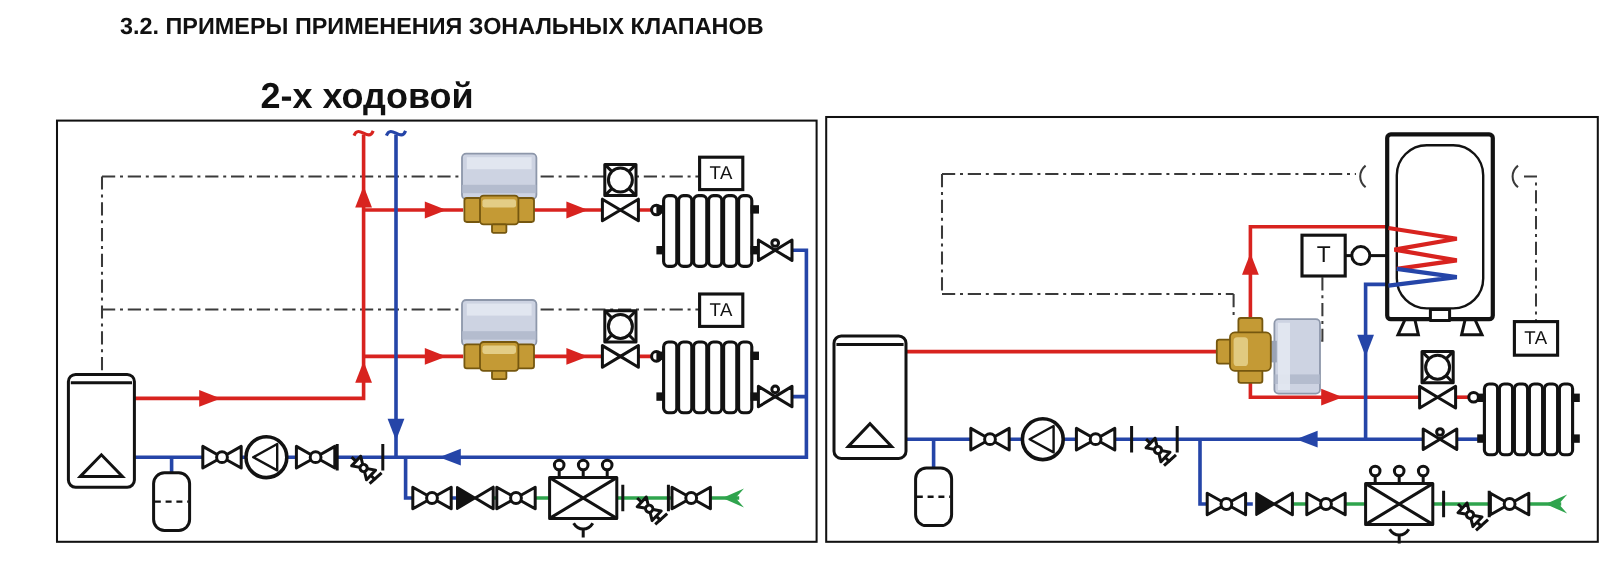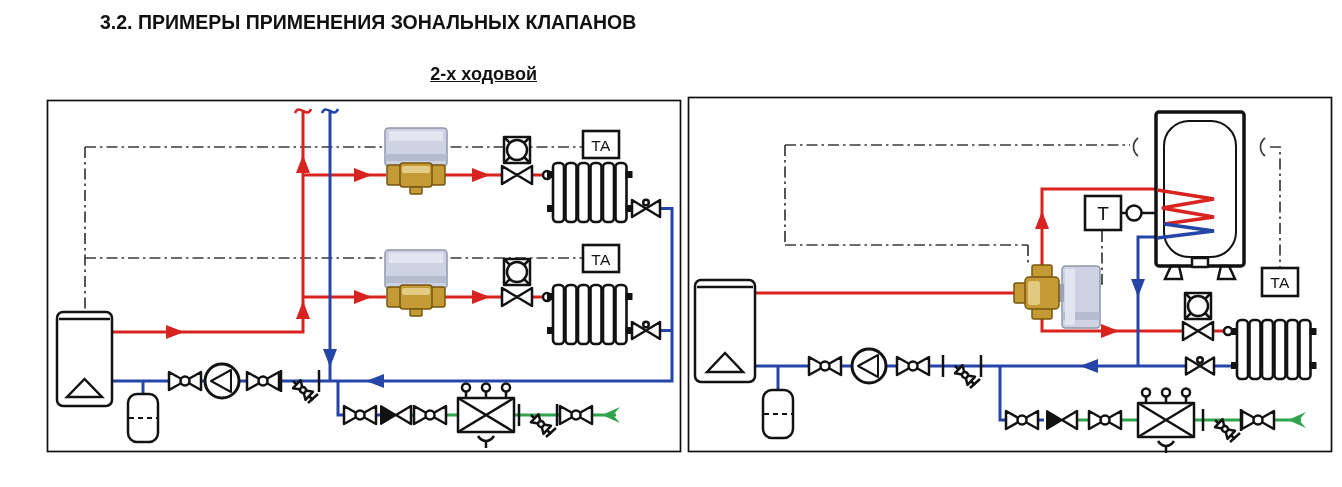--- a/index.html
+++ b/index.html
@@ -1,19 +1,19 @@
 <!DOCTYPE html>
 <html style="--supply-pipe: #d8231f; --return-pipe: #2545a8; --fill-pipe: #2fa44d; --control-line: #3a3a3a; --brass-valve: #c49a35; --actuator: #cdd3e2;"><head>
 <meta charset="utf-8">
 <style>
   html,body{margin:0;padding:0;background:#fff;}
   .page{position:relative;width:1342px;height:487px;background:#fff;overflow:hidden;
         font-family:"Liberation Sans",sans-serif;color:#111;}
   .title{position:absolute;left:64px;top:11px;font-size:19.5px;font-weight:700;letter-spacing:0;white-space:nowrap;margin-left:36px;}
-  .dlabel{position:absolute;top:64px;width:320px;text-align:right;font-size:18px;font-weight:700;text-decoration:underline;}
+  .dlabel{position:absolute;top:64px;width:320px;text-align:left;font-size:30px;font-weight:700;}
   .dlabel.two{left:217px;}
   .dlabel.three{left:760px;}
   svg{position:absolute;left:0;top:0;}
   
   :root{--supply-pipe:#d8231f;--return-pipe:#2545a8;--fill-pipe:#2fa44d;
         --control-line:#3a3a3a;--brass-valve:#c49a35;--actuator:#cdd3e2;}
   .pipe{fill:none;stroke-width:3;}
   .ps{stroke:var(--supply-pipe);}
   .pr{stroke:var(--return-pipe);}
   .pf{stroke:var(--fill-pipe);}

